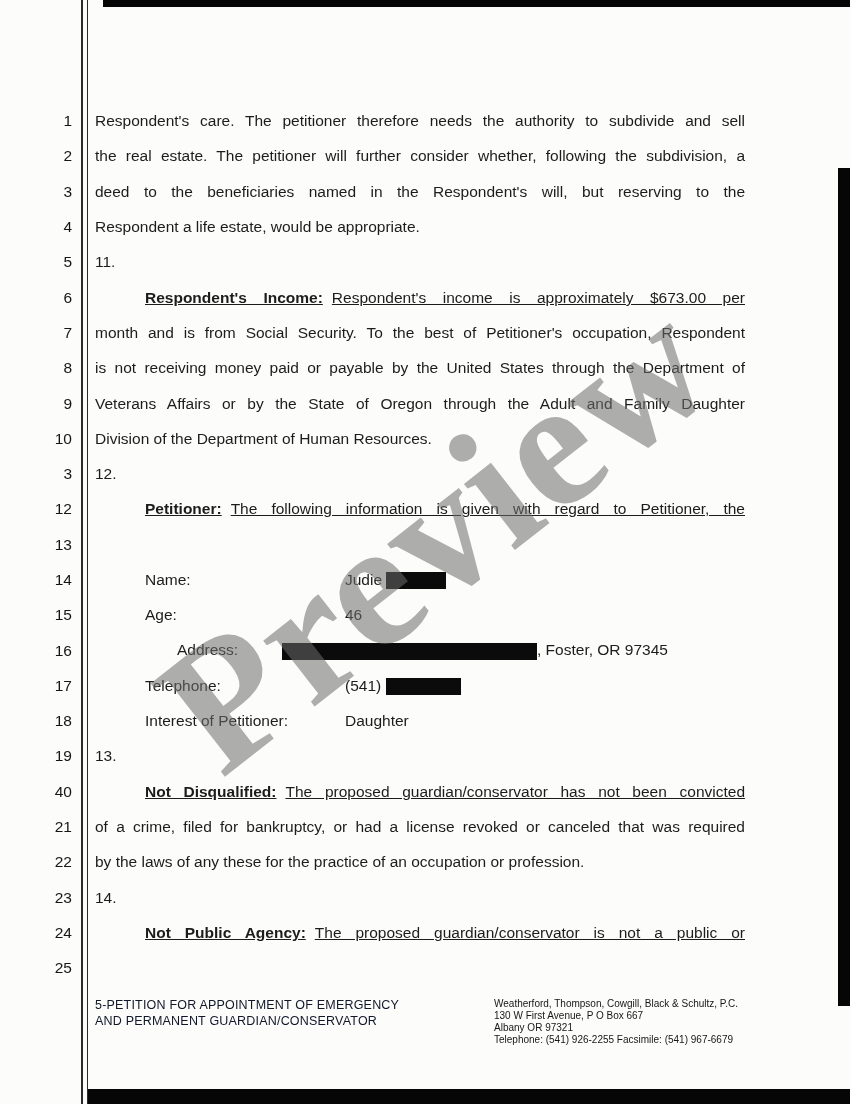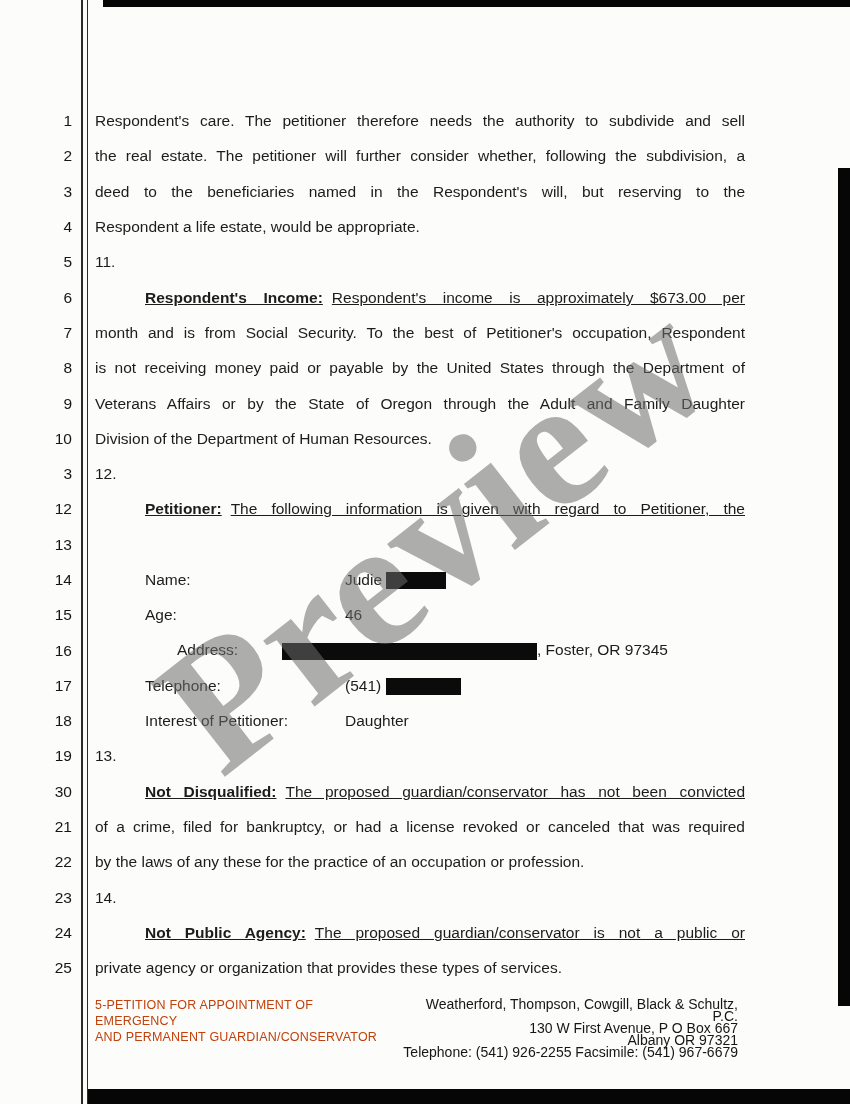--- a/index.html
+++ b/index.html
@@ -55,22 +55,22 @@
     font-size: 182px;
     letter-spacing: 2px;
     color: rgba(108,108,108,0.55);
     transform: rotate(-38deg);
     pointer-events: none;
     white-space: nowrap;
   }
 
   
   .footer { position: absolute; top: 997px; left: 95px; right: 112px; display: flex; justify-content: space-between; }
-  .footer-left  { font-size: 12.5px; line-height: 16px; letter-spacing: 0.2px; color: #c2410c; }
-  .footer-right { font-size: 14px; line-height: 12px; text-align: right; color: #161616; padding-top: 1px; }
+  .footer-left  { font-size: 12.5px; line-height: 16px; letter-spacing: 0.2px; color: #0f172a; }
+  .footer-right { font-size: 10px; line-height: 12px; text-align: left; color: #161616; padding-top: 1px; }
 </style>
 </head>
 <body>
 
 <div class="page">
 
   <div class="scan-top"></div>
   <div class="scan-bottom"></div>
   <div class="scan-right"></div>
 
@@ -181,21 +181,21 @@
         <span class="flabel">Interest of Petitioner:</span><span class="fvalue">Daughter</span>
       </div>
     </div>
 
     <div class="row">
       <div class="num">19</div>
       <div class="txt ctr">13.</div>
     </div>
 
     <div class="row">
-      <div class="num">30</div>
+      <div class="num">40</div>
       <div class="txt jst ind">
         <span class="hd">Not Disqualified:</span><span class="rest">The proposed guardian/conservator has not been convicted</span>
       </div>
     </div>
 
     <div class="row">
       <div class="num">21</div>
       <div class="txt jst">of a crime, filed for bankruptcy, or had a license revoked or canceled that was required</div>
     </div>
 
@@ -211,21 +211,20 @@
 
     <div class="row">
       <div class="num">24</div>
       <div class="txt jst ind">
         <span class="hd">Not Public Agency:</span><span class="rest">The proposed guardian/conservator is not a public or</span>
       </div>
     </div>
 
     <div class="row">
       <div class="num">25</div>
-      <div class="txt">private agency or organization that provides these types of services.</div>
     </div>
 
   </div>
 
   <div class="footer">
     <div class="footer-left">
       <div>5-PETITION FOR APPOINTMENT OF EMERGENCY</div>
       <div>AND PERMANENT GUARDIAN/CONSERVATOR</div>
     </div>
     <div class="footer-right">

